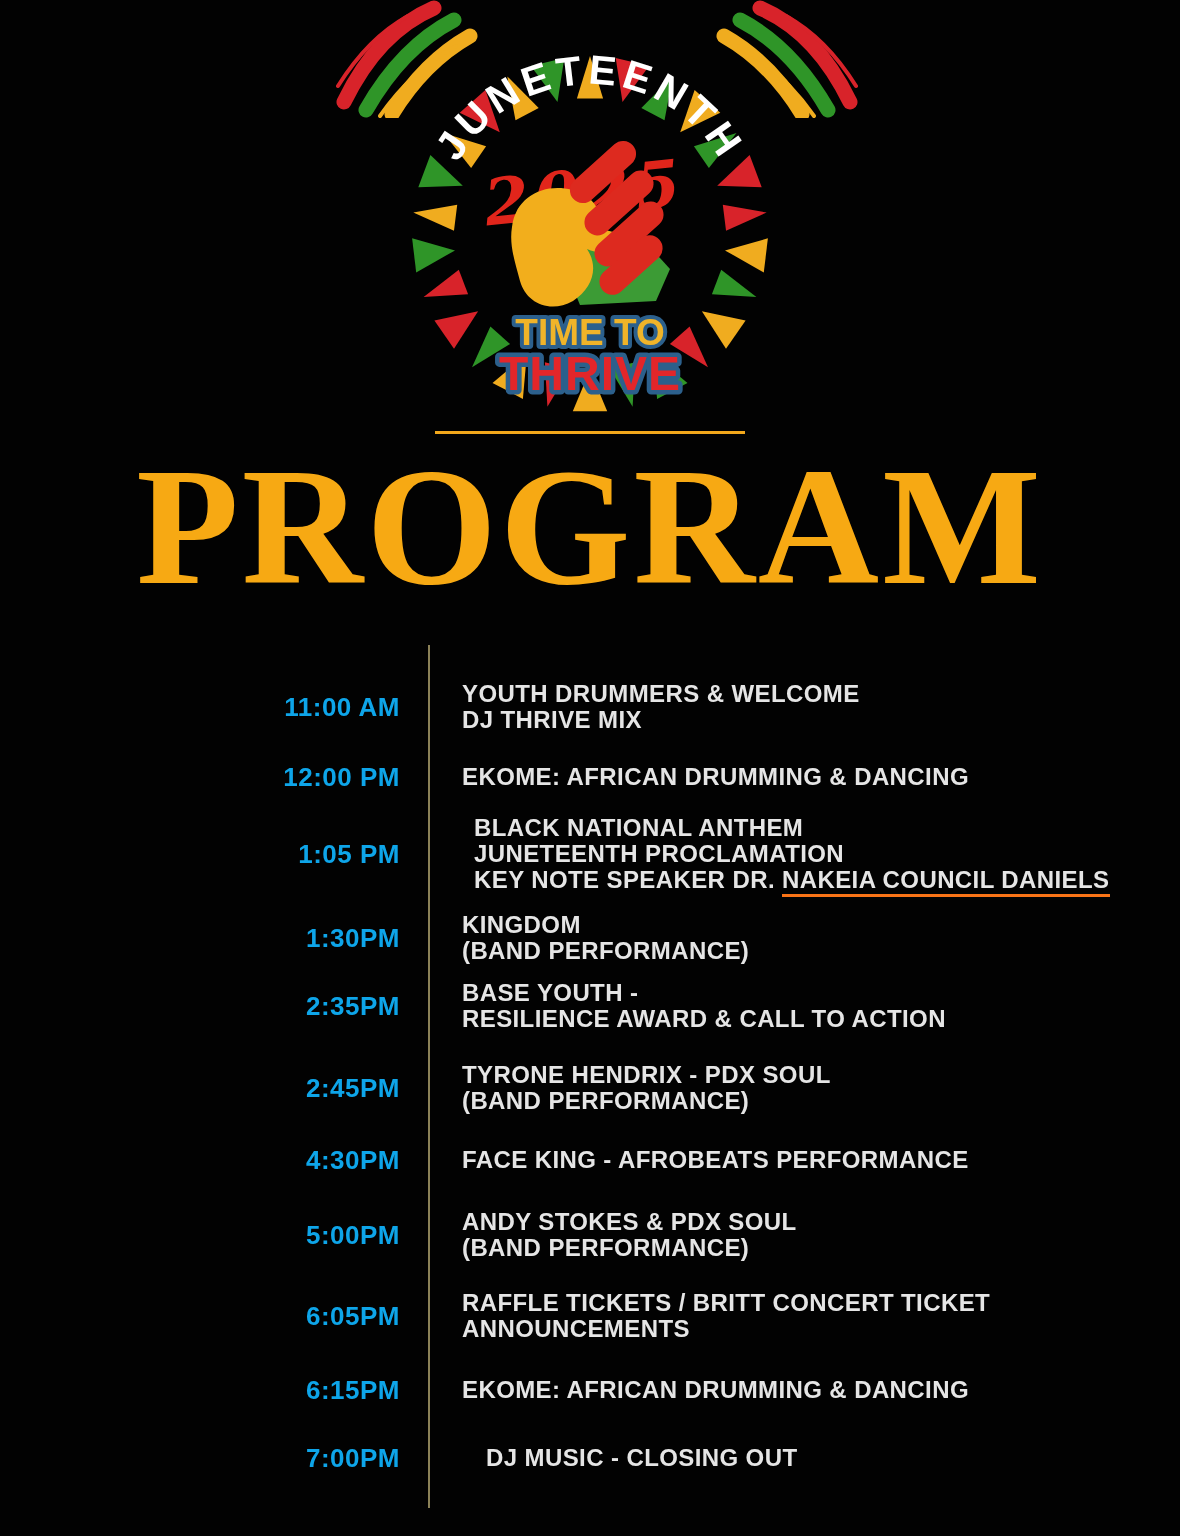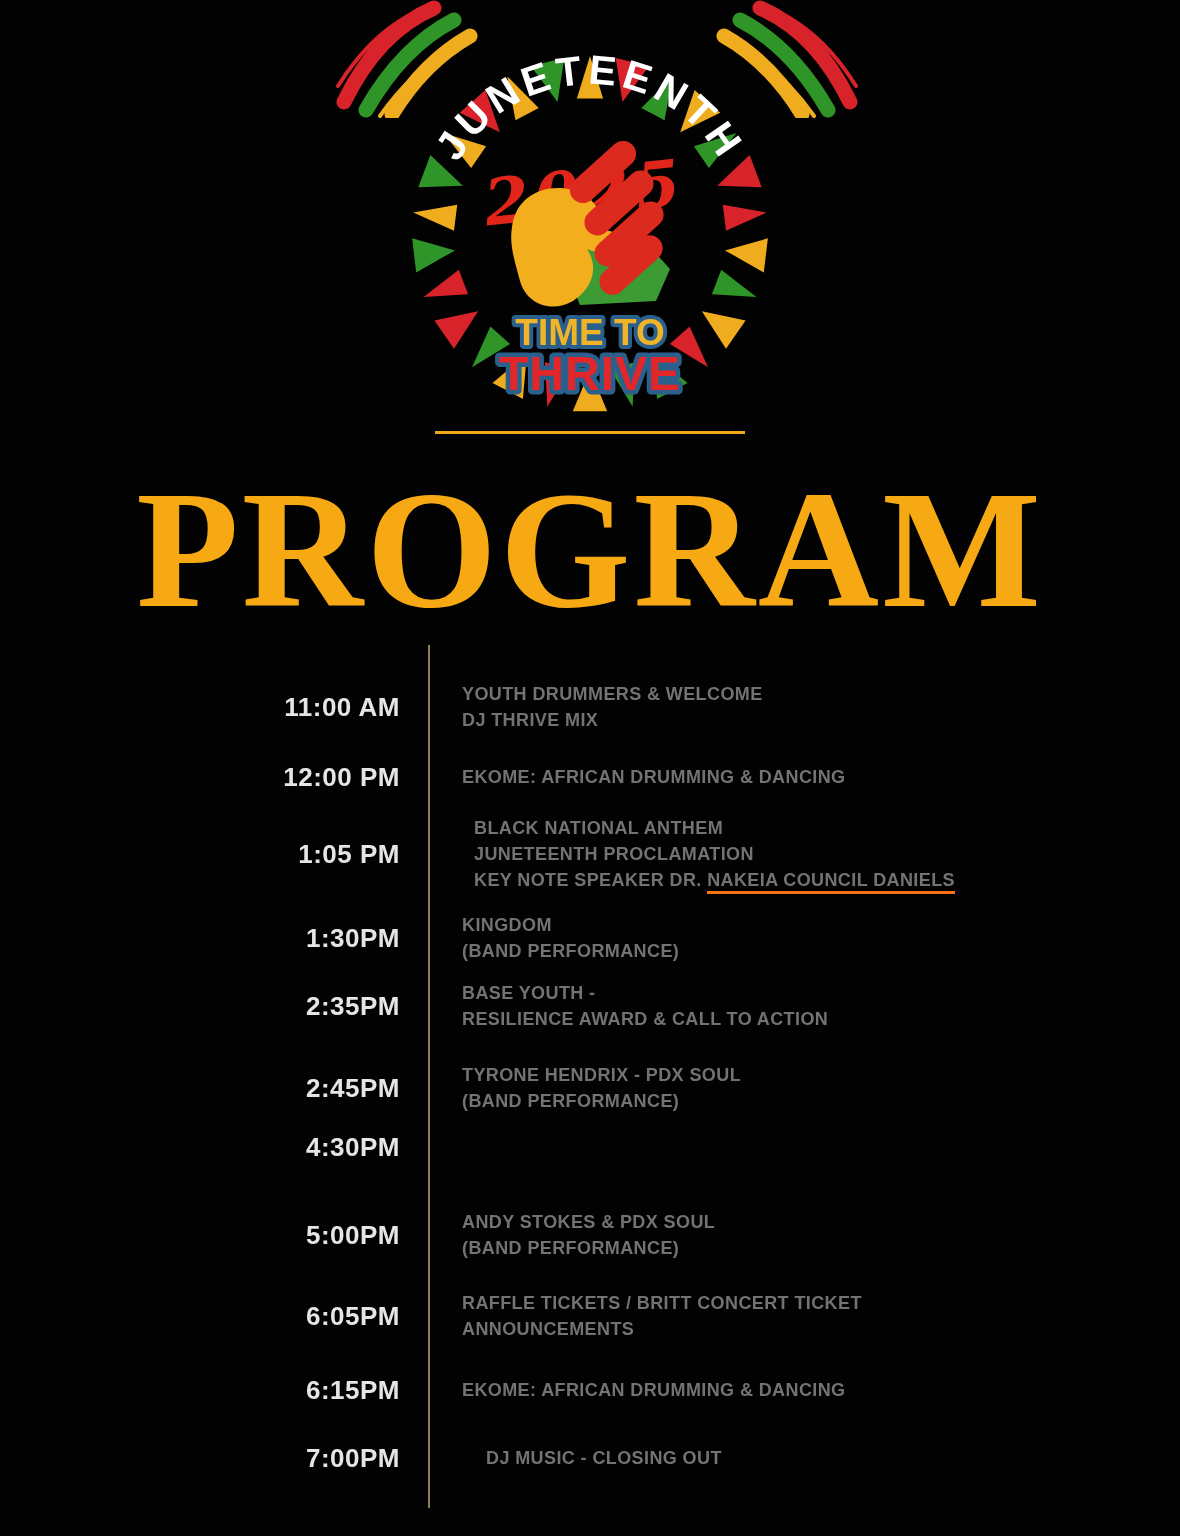--- a/index.html
+++ b/index.html
@@ -12,21 +12,21 @@
   }
   .logo-svg{position:absolute;left:400px;top:27px;}
   .brush{position:absolute;top:0;}
   .brush-left{left:336px;}
   .brush-right{left:706px;}
   .logo-underline{
     position:absolute;left:435px;top:431px;width:310px;height:3px;
     background:#F2A71B;
   }
   .program-title{
-    position:absolute;left:0;top:465px;width:100%;
+    position:absolute;left:0;top:442px;width:100%;
     text-align:center;
     font-family:"Liberation Serif", serif;
     font-weight:bold;
     font-size:168px;
     line-height:1.0;
     letter-spacing:3px;
     color:#F7A913;
     white-space:nowrap;
   }
   .schedule{position:absolute;left:0;top:0;width:100%;height:100%;}
@@ -35,30 +35,30 @@
     background:#8b8157;
   }
   .row{position:absolute;left:0;right:0;}
   .time{
     position:absolute;left:0;width:400px;
     top:50%;transform:translateY(-50%);
     text-align:right;
     font-weight:bold;
     font-size:26px;
     letter-spacing:0.5px;
-    color:#e5e5e5;
+    color:#0ea5e9;
     white-space:nowrap;
   }
   .events{
     margin-left:462px;
     font-weight:bold;
-    font-size:18px;
+    font-size:24px;
     line-height:26px;
     letter-spacing:0.4px;
-    color:#737373;
+    color:#e5e5e5;
   }
   .event-line{white-space:nowrap;}
   .underlined{
     border-bottom:3px solid #f97316;
     padding-bottom:1px;
   }
   
   .r0{top:681px;}  .r1{top:764px;}  .r2{top:815px;padding-left:12px;}
   .r3{top:912px;}  .r4{top:980px;}  .r5{top:1062px;}
   .r6{top:1147px;} .r7{top:1209px;} .r8{top:1290px;}
@@ -196,20 +196,23 @@
     <div class="row r5">
       <div class="time">2:45PM</div>
       <div class="events">
         <div class="event-line">TYRONE HENDRIX - PDX SOUL</div>
         <div class="event-line">(BAND PERFORMANCE)</div>
       </div>
     </div>
 
     <div class="row r6">
       <div class="time">4:30PM</div>
+      <div class="events">
+        <div class="event-line">FACE KING - AFROBEATS PERFORMANCE</div>
+      </div>
     </div>
 
     <div class="row r7">
       <div class="time">5:00PM</div>
       <div class="events">
         <div class="event-line">ANDY STOKES  &amp; PDX SOUL</div>
         <div class="event-line">(BAND PERFORMANCE)</div>
       </div>
     </div>
 

